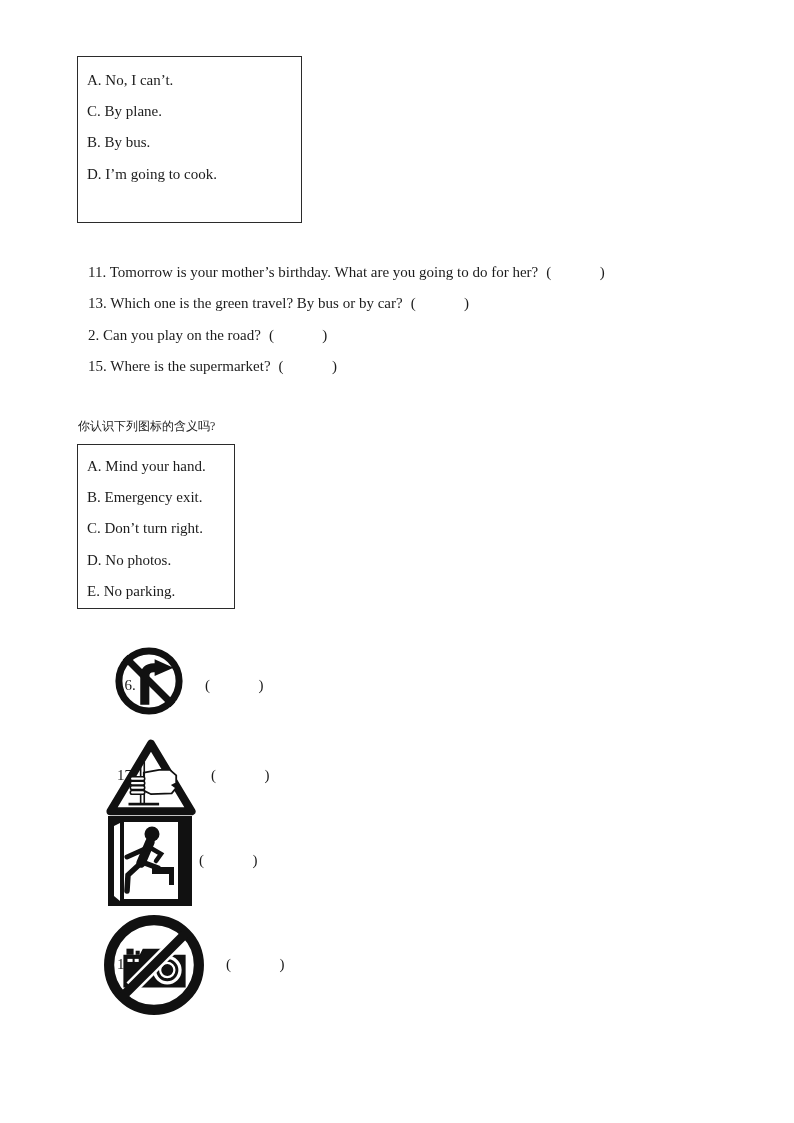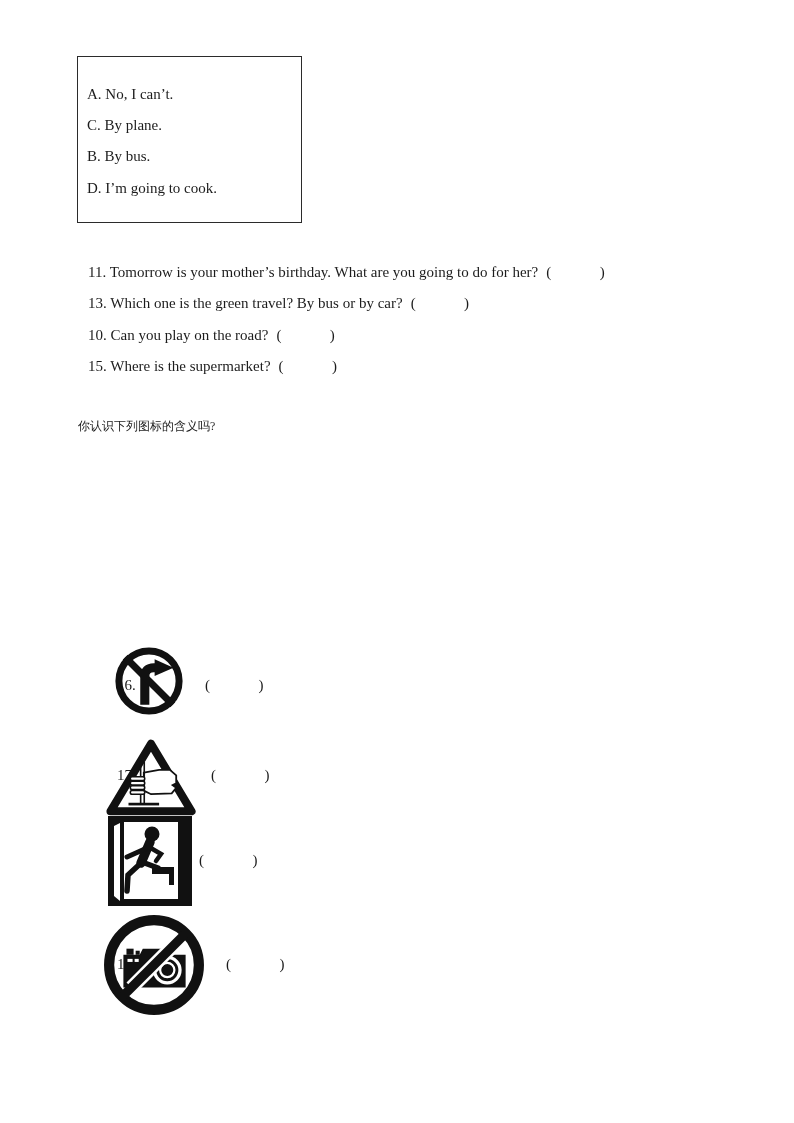--- a/index.html
+++ b/index.html
@@ -6,21 +6,21 @@
   .page {
     position:relative; width:794px; height:1123px; background:#ffffff;
     font-family:"Liberation Serif","DejaVu Serif",serif;
     color:#1c1c1c; font-size:15px; overflow:hidden;
   }
   .option-box {
     position:absolute; border:1px solid #2b2b2b; background:#ffffff;
     box-sizing:border-box;
   }
   .option-box p { margin:0; padding:0 0 0 9px; line-height:31.2px; white-space:nowrap; }
-  #box1 { left:77px; top:56px; width:225px; height:167px; padding-top:22px; }
+  #box1 { left:77px; top:56px; width:225px; height:167px; padding-top:8px; }
   #box2 { left:77px; top:444px; width:158px; height:165px; padding-top:6px; }
   .questions { position:absolute; left:77px; top:257px; }
   .q-line { line-height:31.35px; white-space:nowrap;margin-left:11px; }
   .q-blank { white-space:pre; margin-left:8px; letter-spacing:1px; }
   .cn-heading { position:absolute; left:78px; top:418px; font-size:12px; }
   .sign-row { position:absolute; left:77px; width:320px; }
   .sign-num { position:absolute; left:0;margin-left:40px; }
   .s-blank { position:absolute; white-space:pre; letter-spacing:1px; }
   svg.sign { position:absolute; display:block; }
 </style>
@@ -32,26 +32,33 @@
   <div class="option-box" id="box1">
     <p>A. No, I can’t.</p>
     <p>C. By plane.</p>
     <p>B. By bus.</p>
     <p>D. I’m going to cook.</p>
   </div>
 
   <div class="questions">
     <div class="q-line"><span>11. Tomorrow is your mother’s birthday. What are you going to do for her?</span><span class="q-blank">(          )</span></div>
     <div class="q-line"><span>13. Which one is the green travel? By bus or by car?</span><span class="q-blank">(          )</span></div>
-    <div class="q-line"><span>10. Can you play on the road?</span><span class="q-blank">(          )</span></div>
+    <div class="q-line"><span>2. Can you play on the road?</span><span class="q-blank">(          )</span></div>
     <div class="q-line"><span>15. Where is the supermarket?</span><span class="q-blank">(          )</span></div>
   </div>
 
   <div class="cn-heading">你认识下列图标的含义吗?</div>
 
+  <div class="option-box" id="box2">
+    <p>A. Mind your hand.</p>
+    <p>B. Emergency exit.</p>
+    <p>C. Don’t turn right.</p>
+    <p>D. No photos.</p>
+    <p>E. No parking.</p>
+  </div>
 
   <div class="sign-row" style="top:646px; height:72px;">
     <span class="sign-num" style="top:31px;">16.</span>
     <svg class="sign" style="left:37px; top:0; width:70px; height:70px;" viewBox="0 0 100 100">
       <circle cx="50" cy="50" r="43" fill="none" stroke="#111111" stroke-width="10"></circle>
       <path d="M44,84 L44,44 Q44,31 57,31 L60,31" fill="none" stroke="#111111" stroke-width="13"></path>
       <polygon points="58,19 85,31 58,43" fill="#111111"></polygon>
       <line x1="16" y1="16" x2="84" y2="84" stroke="#111111" stroke-width="10"></line>
     </svg>
     <span class="s-blank" style="left:128px; top:31px;">(          )</span>

